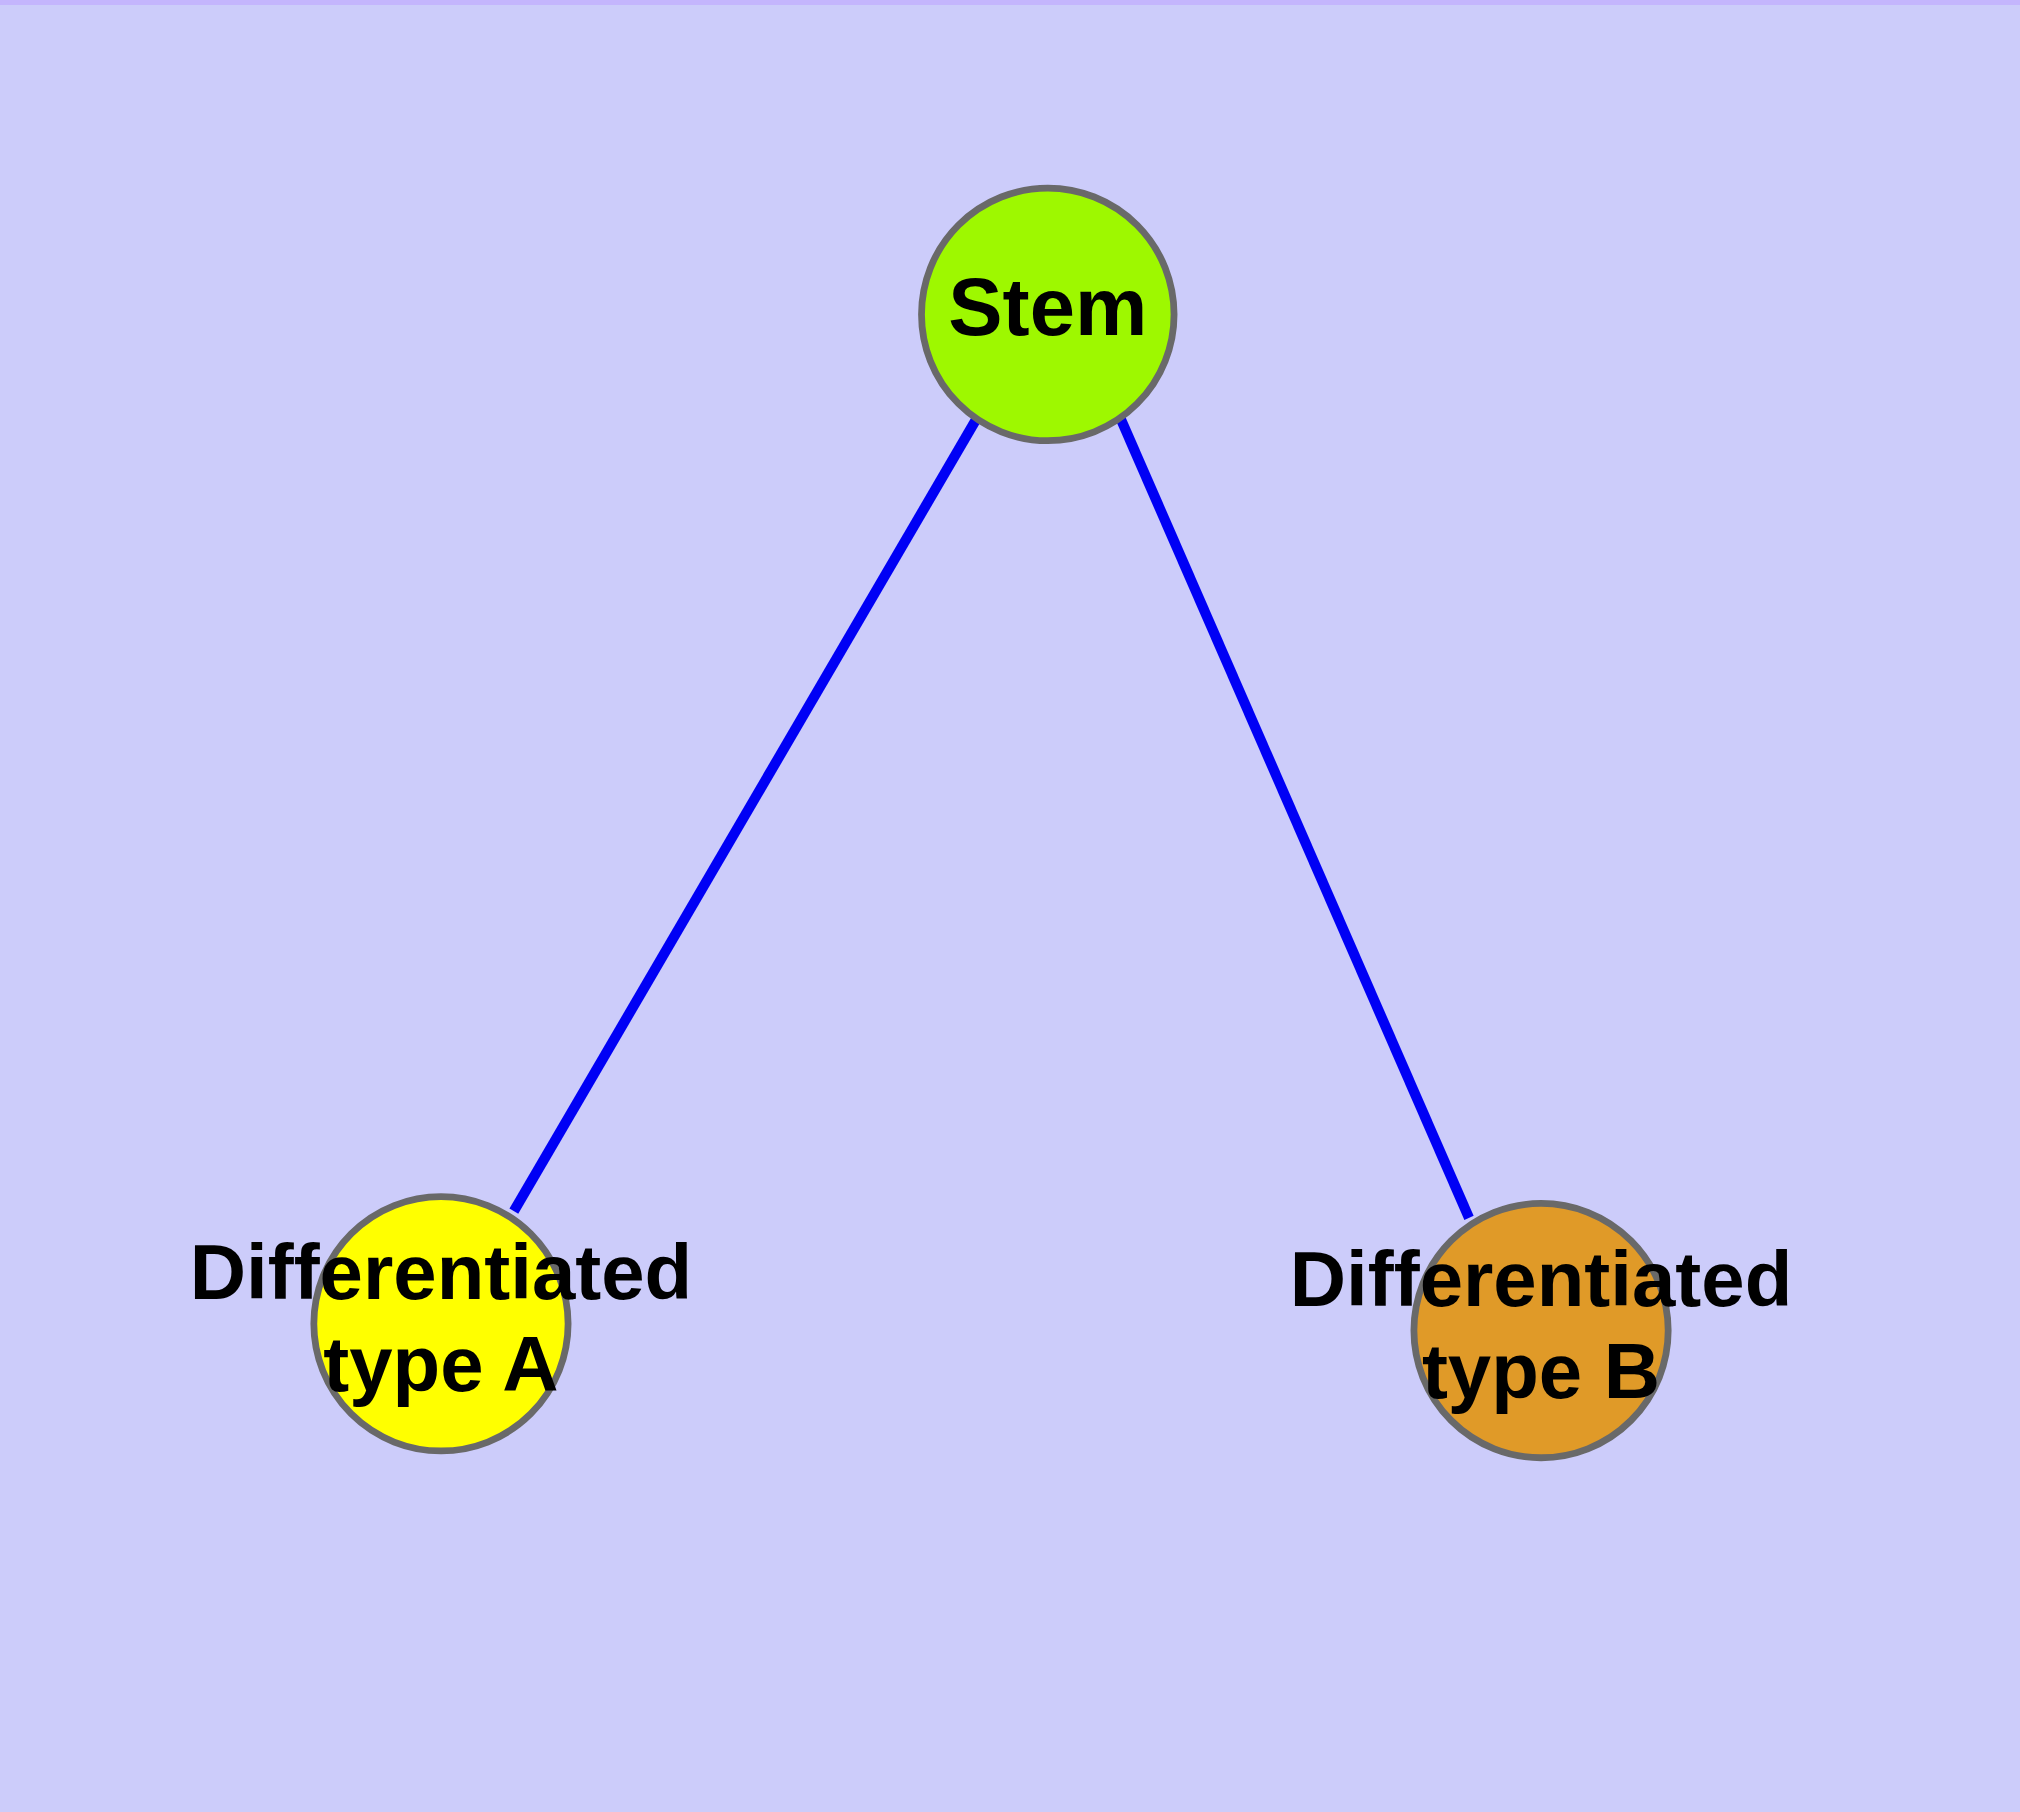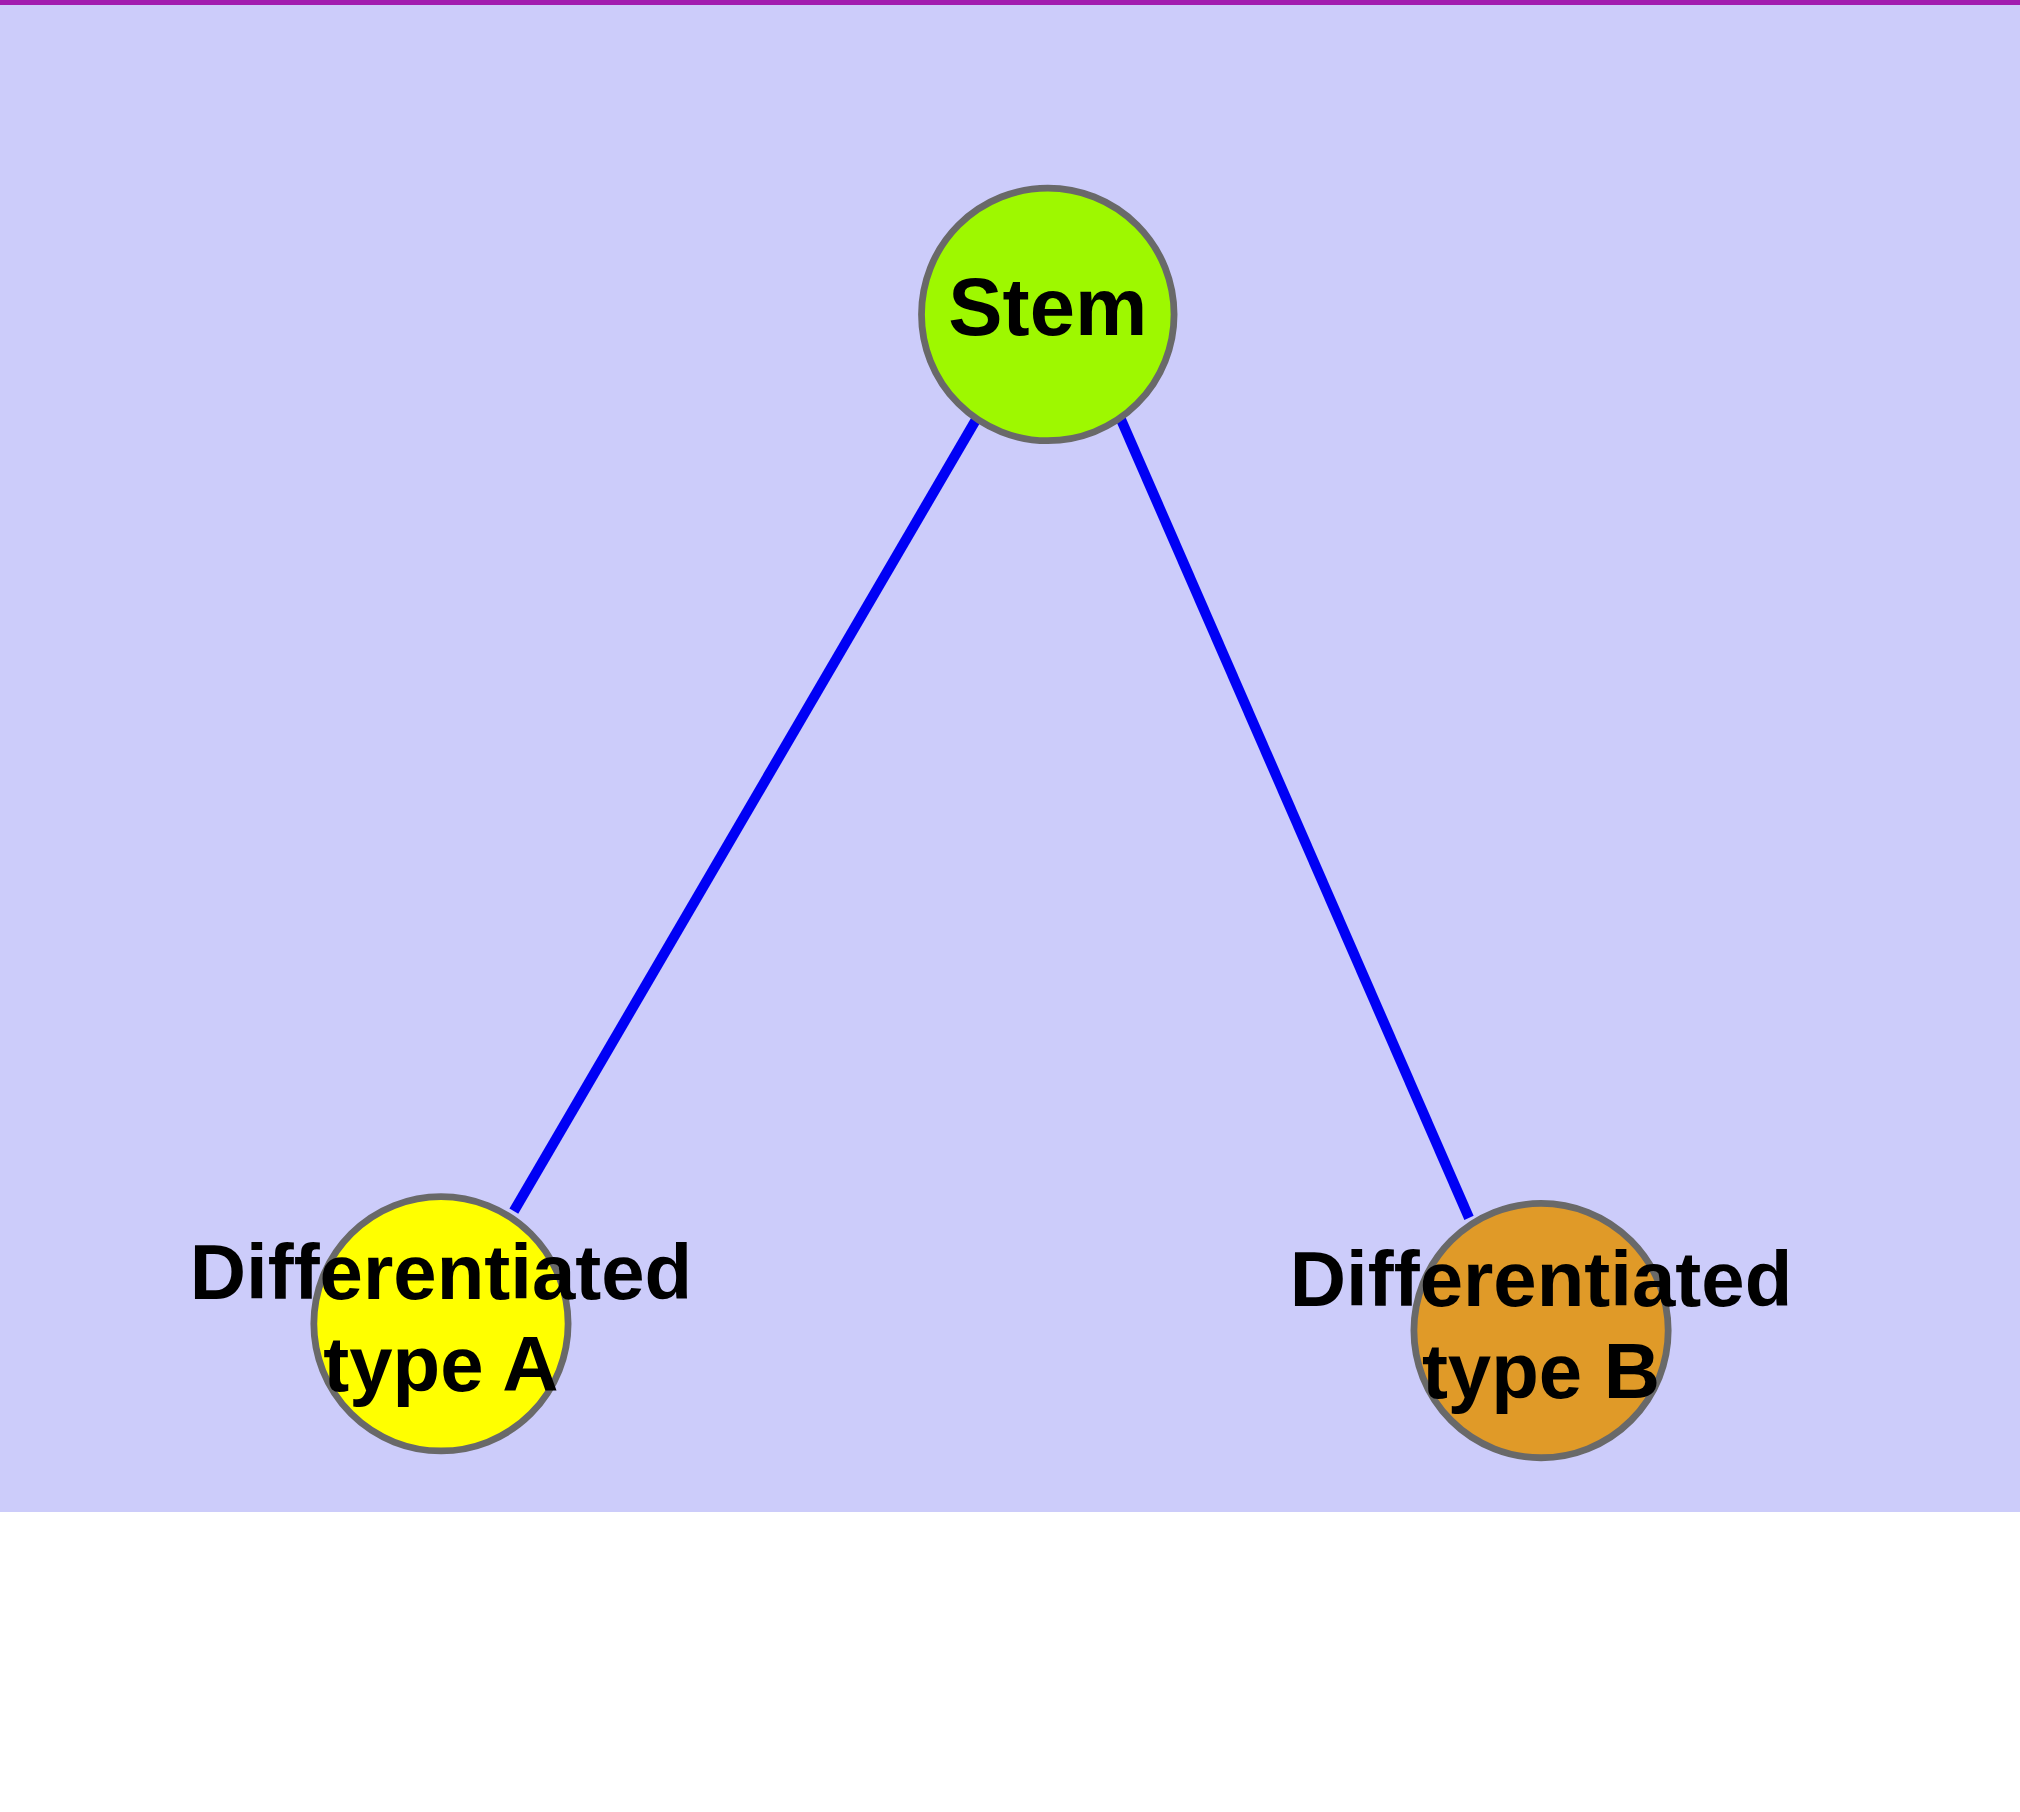--- a/index.html
+++ b/index.html
@@ -6,23 +6,23 @@
     margin: 0;
     padding: 0;
     background: #ffffff;
   }
   body {
     font-family: "Liberation Sans", sans-serif;
   }
   #canvas {
     position: relative;
     width: 2021px;
-    height: 1512px;
+    height: 1812px;
     overflow: hidden;
-    background: #a21caf;
+    background: #c4b5fd;
     text-decoration: underline;
   }
   #graph-surface {
     position: absolute;
     left: 0;
     top: 5.1px;
     width: 2021px;
     height: 1807px;
     background: #ccccfa;
   }

